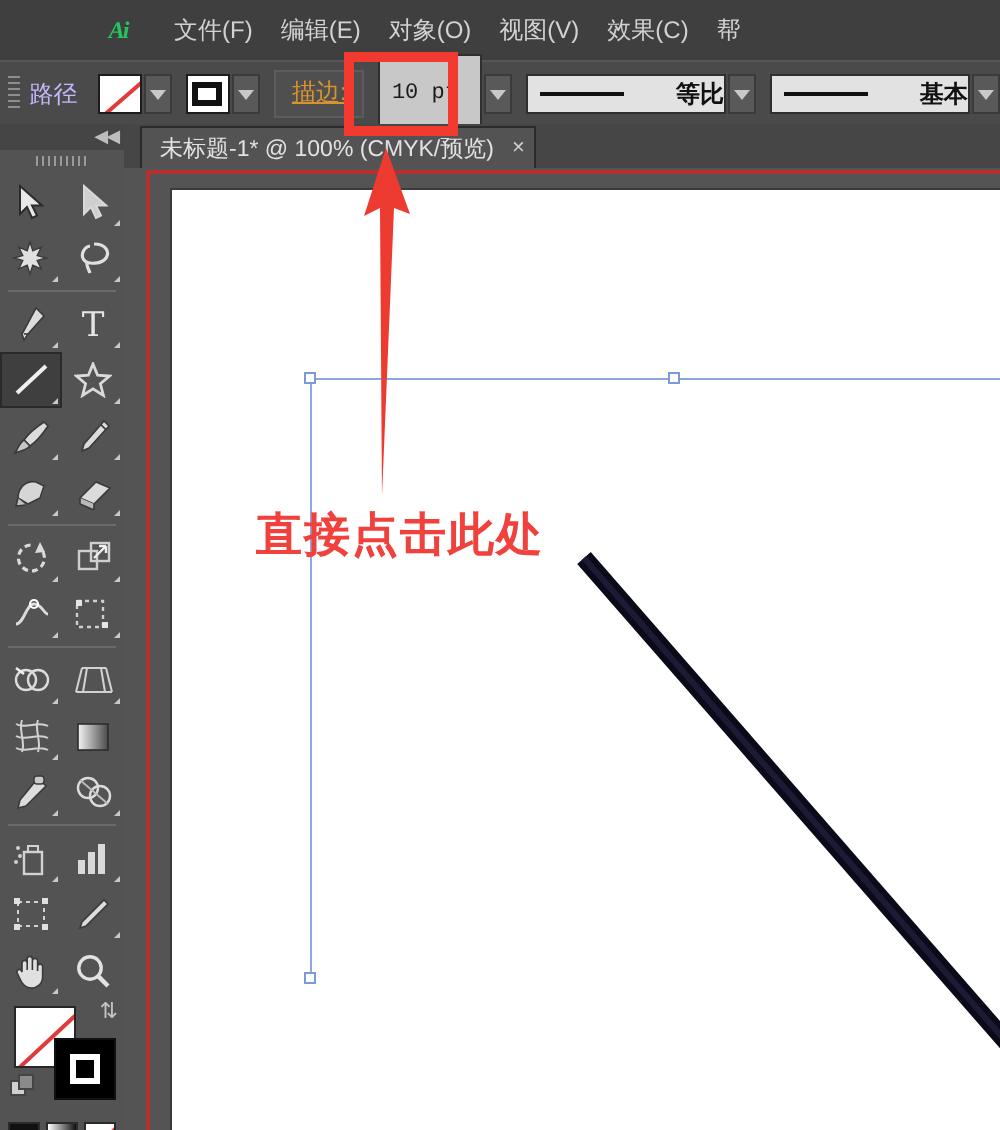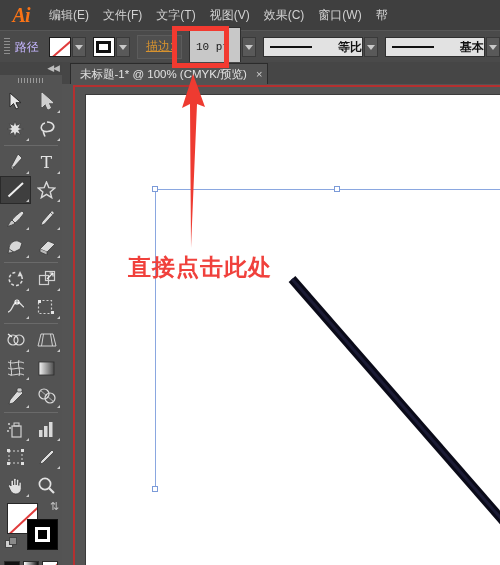--- a/index.html
+++ b/index.html
@@ -13,23 +13,24 @@
 
   
   .menubar{
     position:absolute;left:0;top:0;width:500px;height:30px;
     background:#3f3f3f;
     display:flex;align-items:center;
     border-bottom:1px solid #2e2e2e;
   }
   .ai-logo{
     width:42px;height:30px;display:flex;align-items:center;justify-content:center;
-    color:#f97316;font-size:20px;font-weight:bold;font-style:italic;
+    color:#22c55e;font-size:12px;font-weight:bold;font-style:italic;
     font-family:"Liberation Serif","DejaVu Serif",serif;
     letter-spacing:-1px;
+    padding-left:38px;
   }
   .menu-item{
     color:#d2d2d2;font-size:12px;padding:0 7px;height:30px;
     display:flex;align-items:center;white-space:nowrap;cursor:default;
   }
 
   
   .ctrlbar{
     position:absolute;left:0;top:30px;width:500px;height:32px;
     background:#4a4a4a;
@@ -207,26 +208,25 @@
     font-family:"DejaVu Sans","Liberation Sans",sans-serif;}
   .wm-sub{color:#ffffff;font-size:9px;letter-spacing:.5px;line-height:11px;}
 </style>
 </head>
 <body>
 
 <div id="app">
 
   <div class="menubar">
     <div class="ai-logo">Ai</div>
+    <div class="menu-item">文件(F)</div>
     <div class="menu-item">编辑(E)</div>
-    <div class="menu-item">文件(F)</div>
-    <div class="menu-item">文字(T)</div>
+    <div class="menu-item">对象(O)</div>
     <div class="menu-item">视图(V)</div>
     <div class="menu-item">效果(C)</div>
-    <div class="menu-item">窗口(W)</div>
     <div class="menu-item">帮</div>
   </div>
 
   <div class="ctrlbar">
     <div class="grip"></div>
     <div class="ctrl-label">路径</div>
 
     <div class="sw-fill"></div>
     <div class="arrowbtn">
       <div class="caret"></div>

